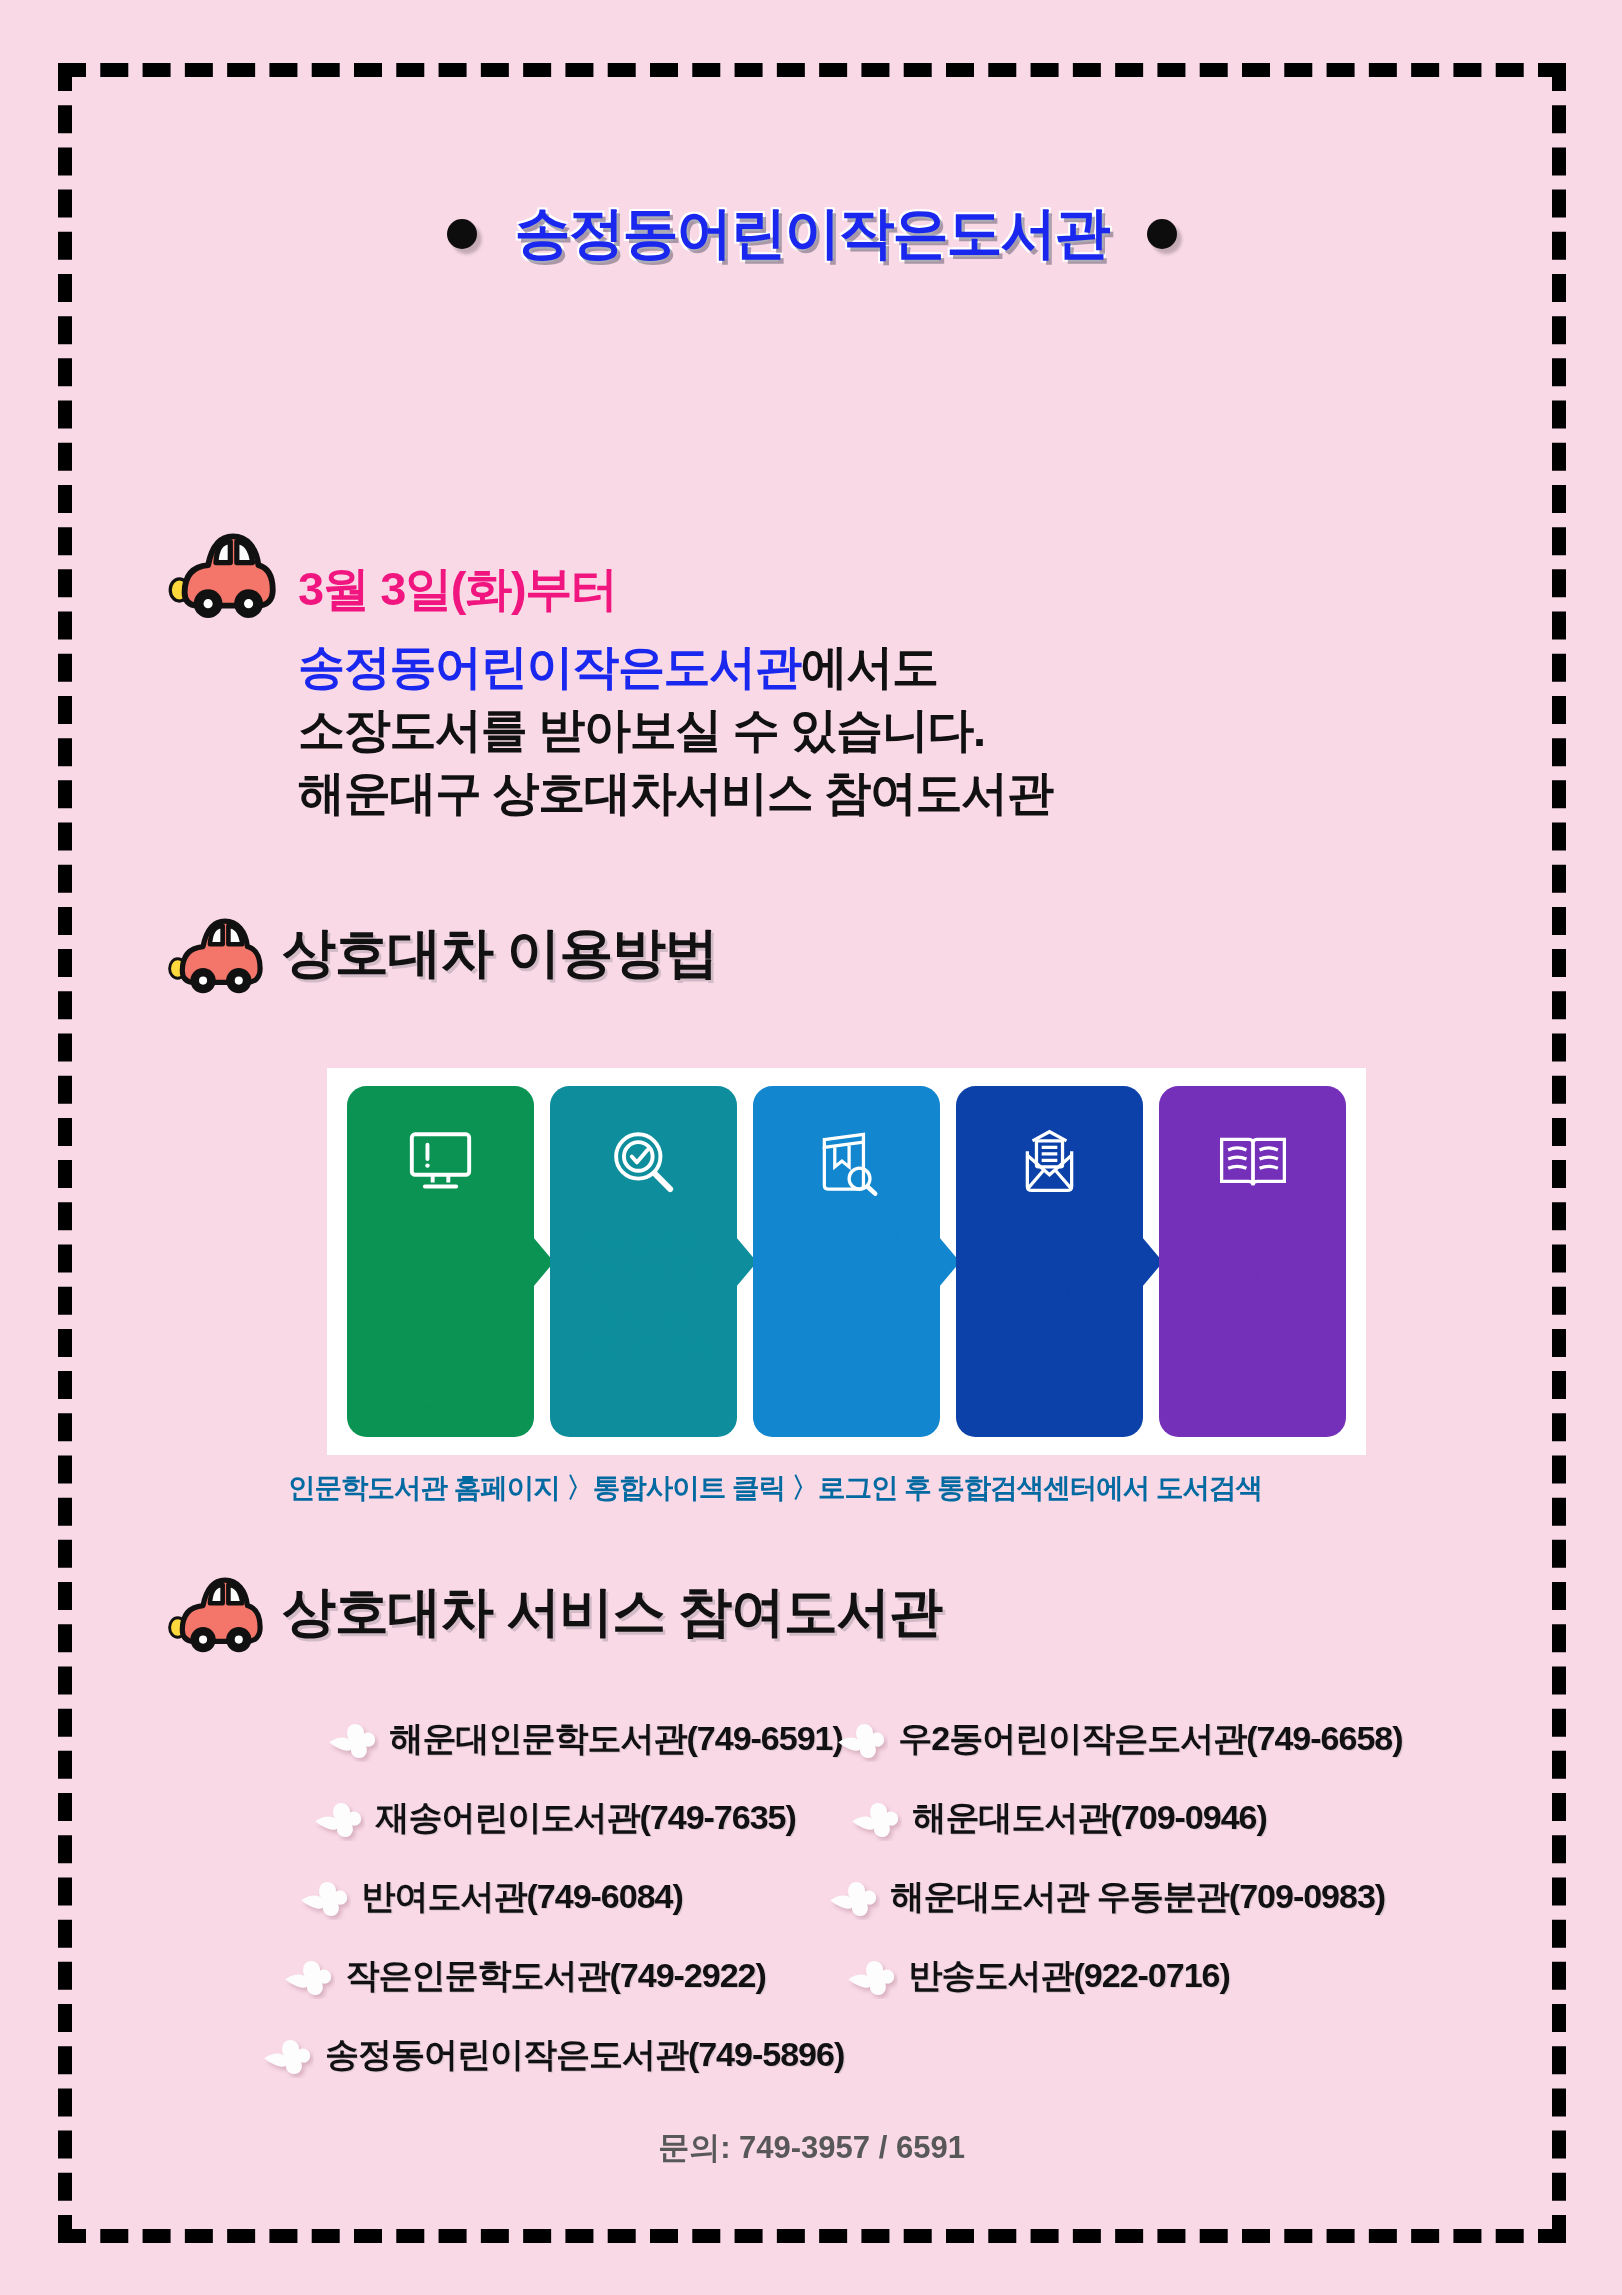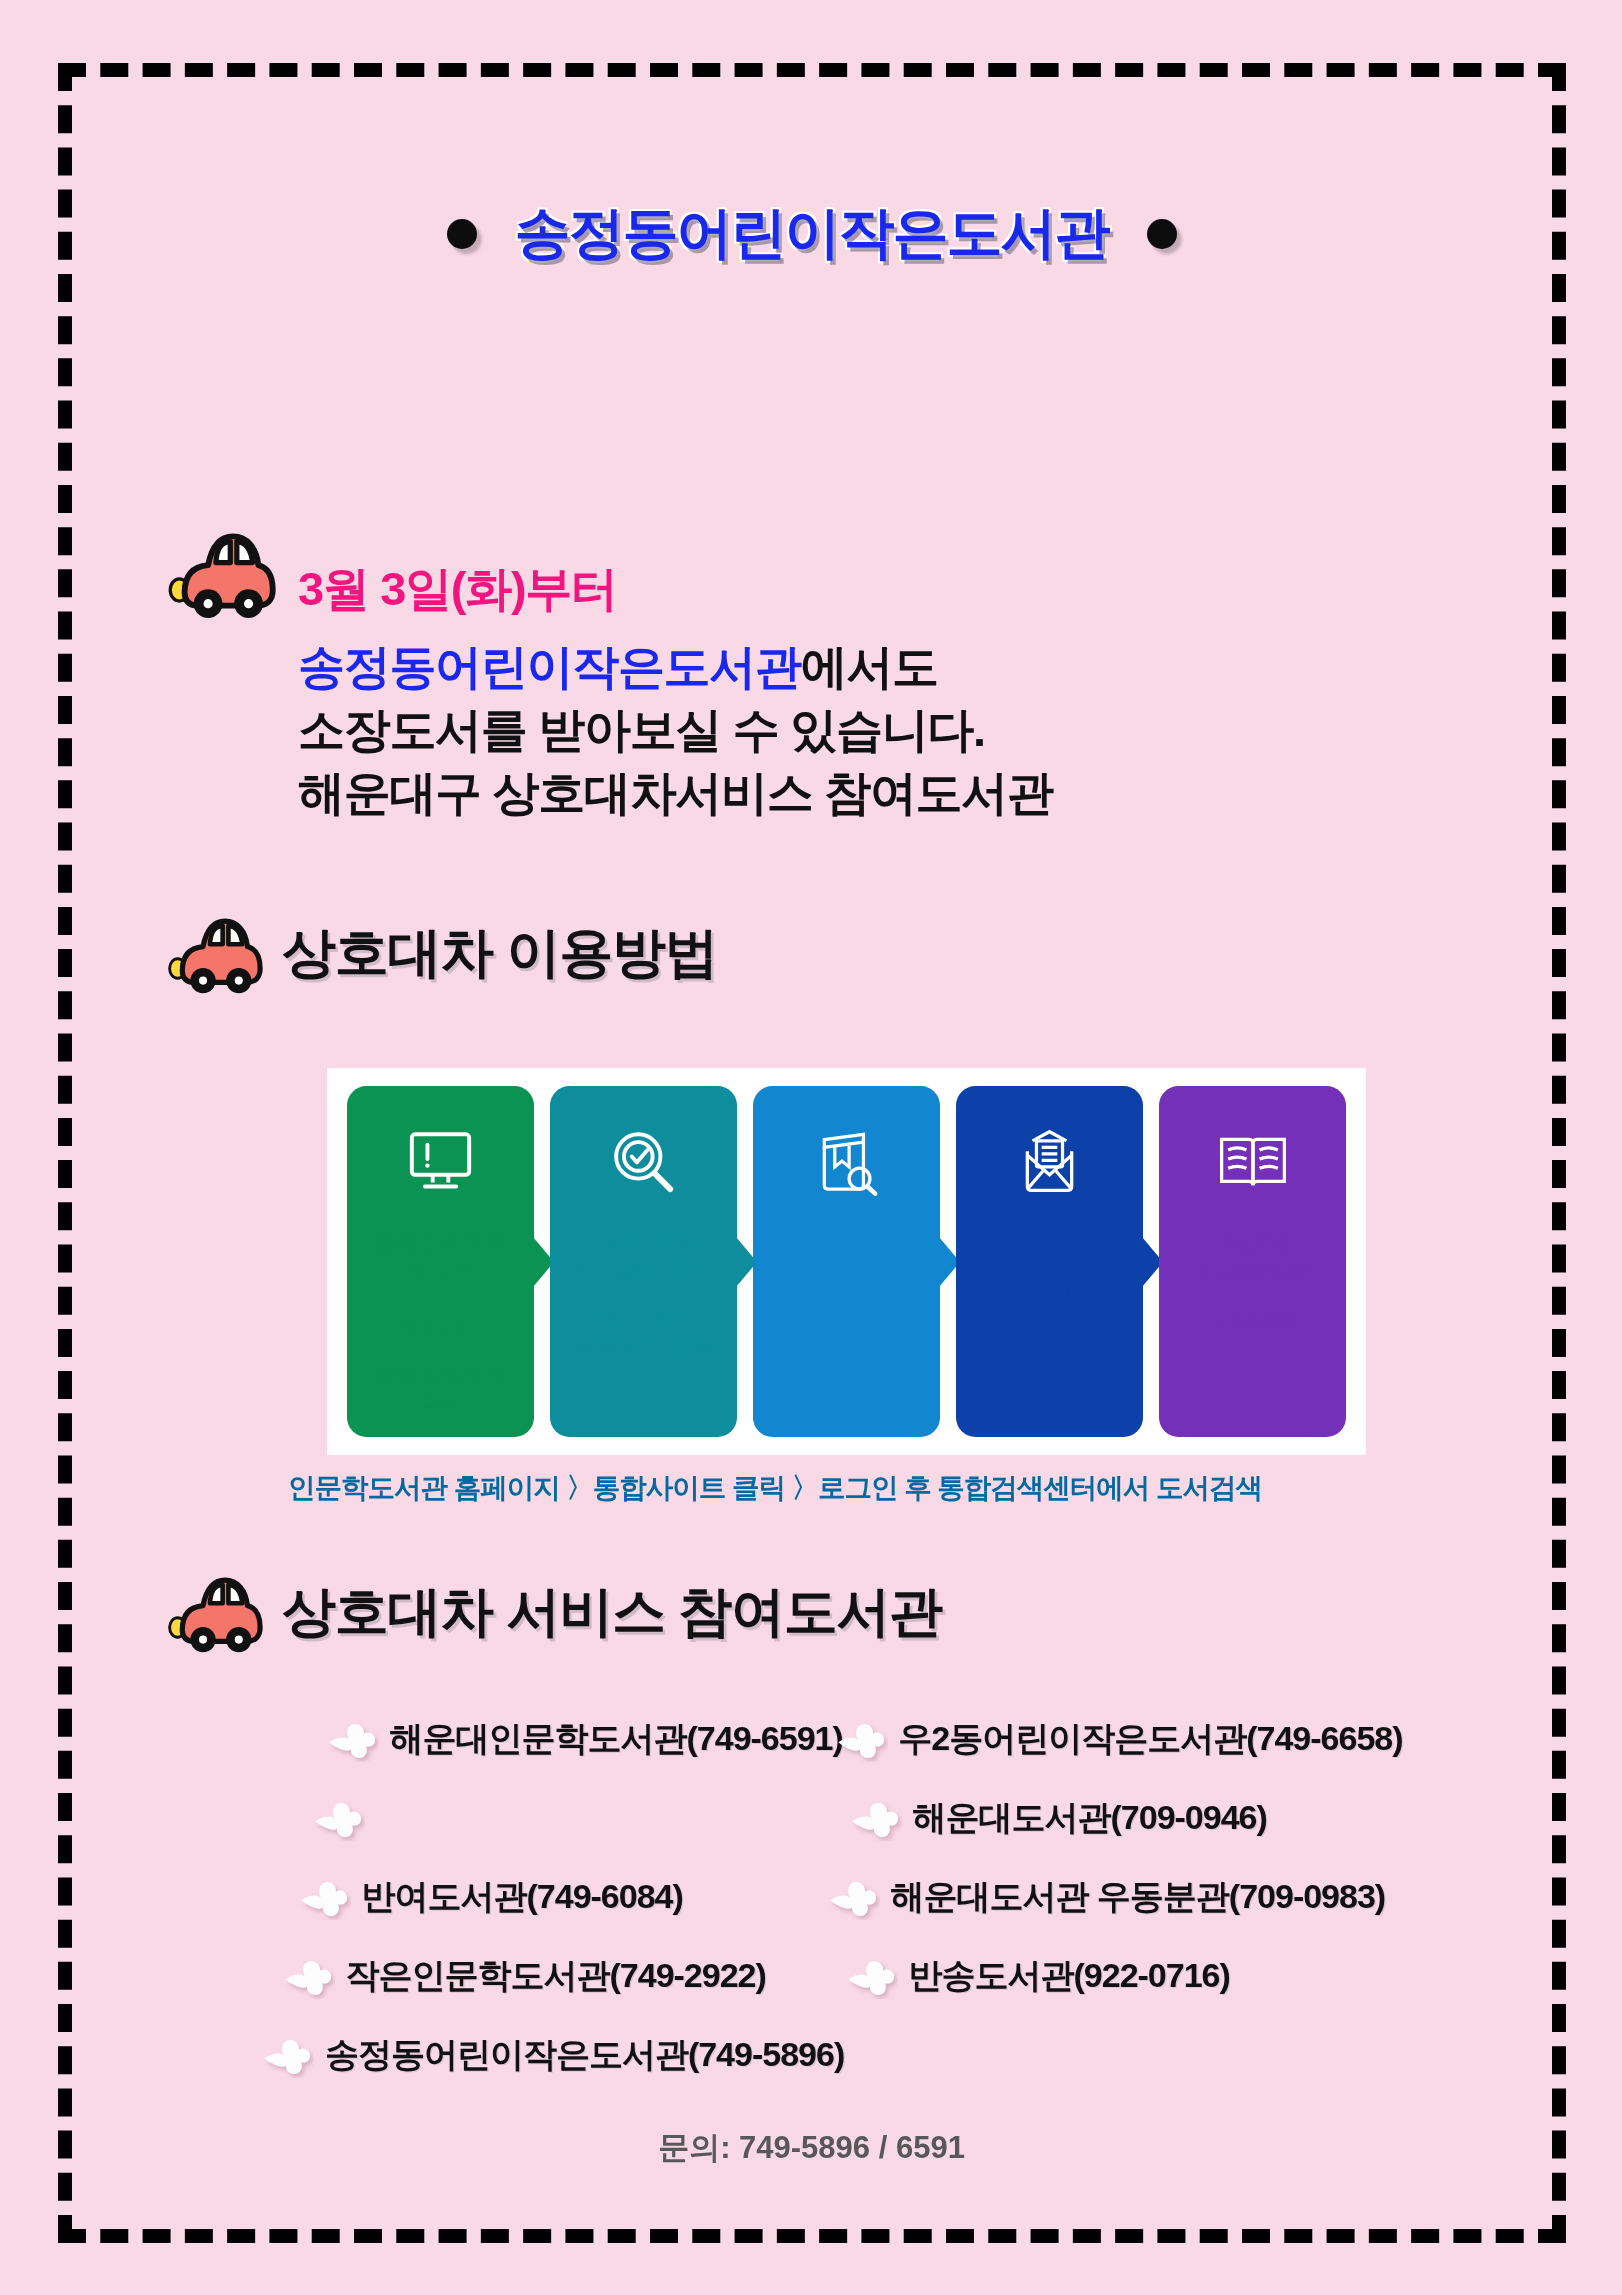--- a/index.html
+++ b/index.html
@@ -482,20 +482,21 @@
                        C62 22 72 27 72 36 C72 44 65 48 58 46 C62 54 57 64 48 64
                        C40 64 35 58 35 51 C30 56 14 50 2 40 Z" fill="#fdfdfd"></path>
             </g>
             <defs>
               <filter id="sh2" x="-6" y="-6" width="96" height="88">
                 <feDropShadow dx="4" dy="5" stdDeviation="3" flood-color="#b07e92" flood-opacity="0.45"></feDropShadow>
               </filter>
             </defs>
           </svg>
         </span>
+        <span class="lib-name">재송어린이도서관(749-7635)</span>
       </div>
 
       <div class="lib-item">
         <span>
           <svg class="puff" width="51" height="46" viewBox="0 0 78 70">
             <g filter="url(#sh3)">
               <path d="M2 40 C16 30 28 32 32 36 C26 26 30 12 41 12 C50 12 56 19 55 27
                        C62 22 72 27 72 36 C72 44 65 48 58 46 C62 54 57 64 48 64
                        C40 64 35 58 35 51 C30 56 14 50 2 40 Z" fill="#fdfdfd"></path>
             </g>
@@ -618,16 +619,16 @@
             </defs>
           </svg>
         </span>
         <span class="lib-name">반송도서관(922-0716)</span>
       </div>
 
     </div>
 
   </div>
 
-  <div class="footer">문의: 749-5896 / 6591</div>
+  <div class="footer">문의: 749-3957 / 6591</div>
 
 </div>
 
 
 </body></html>

